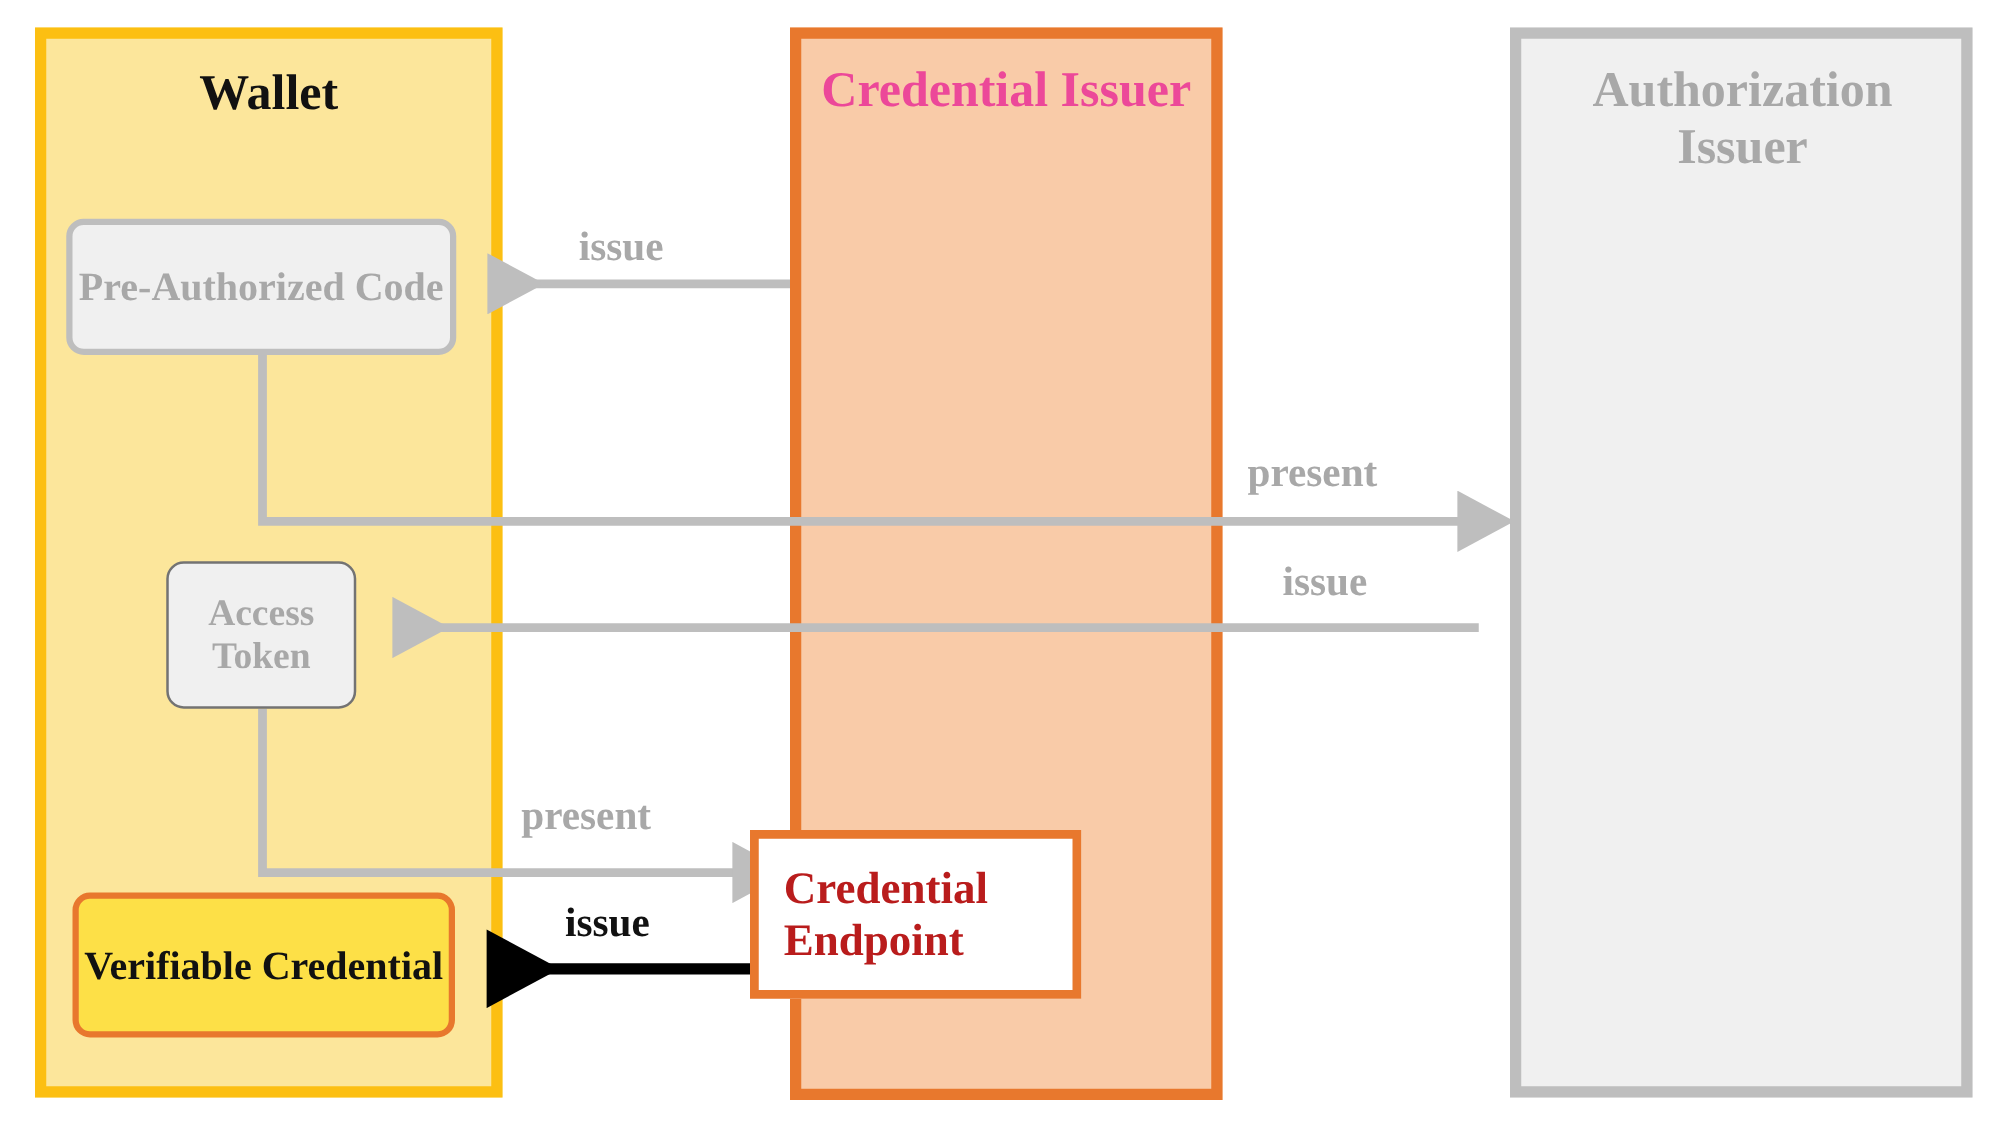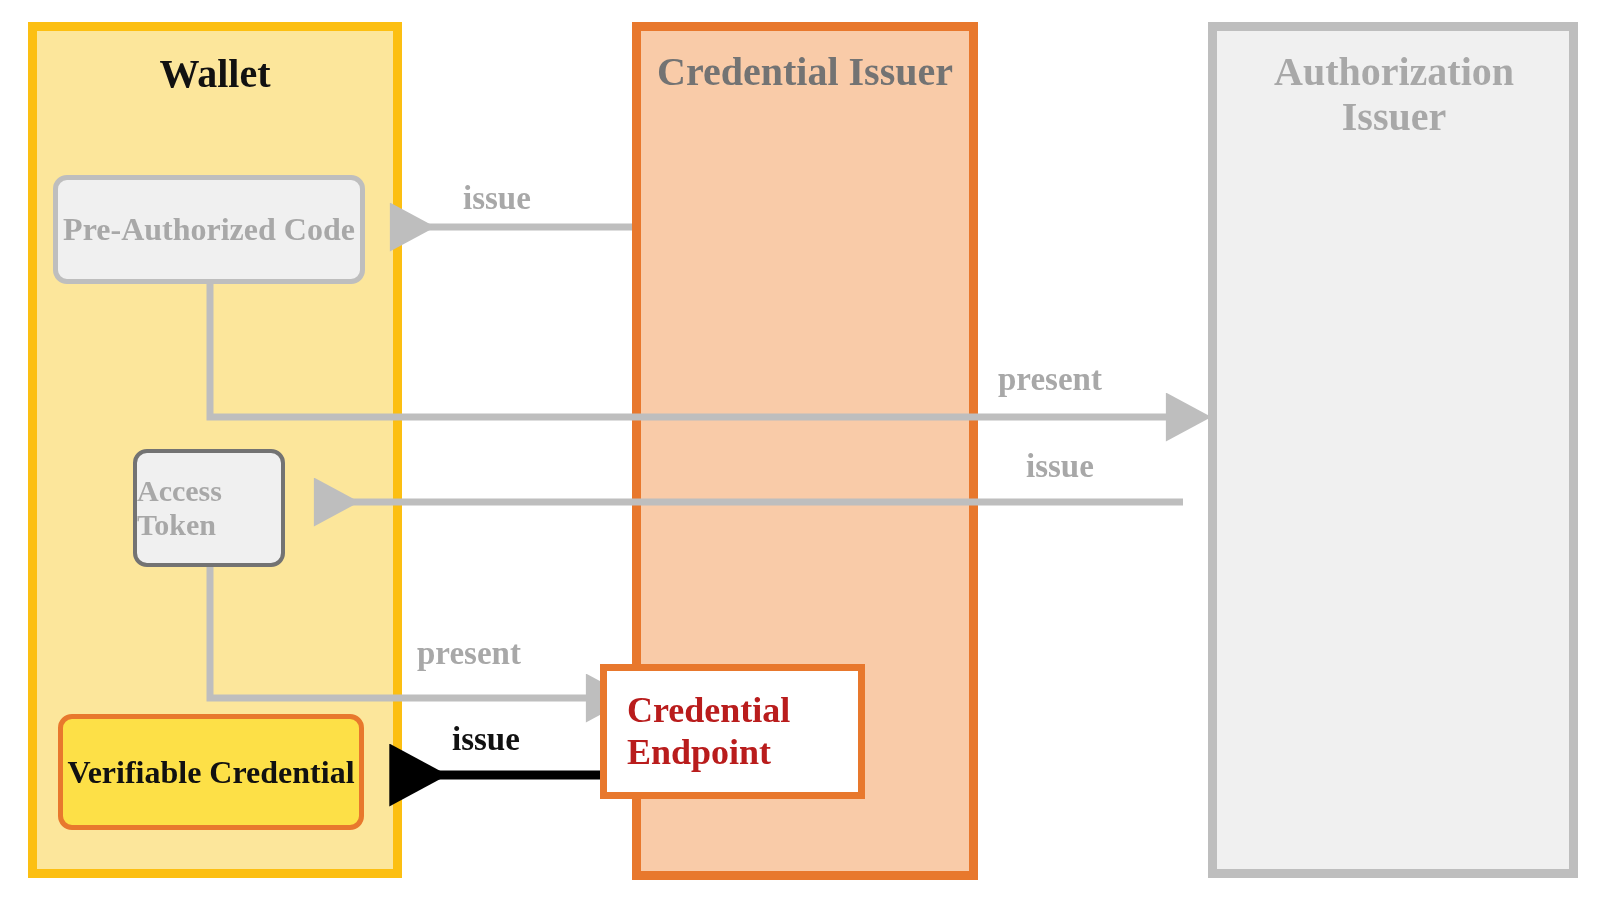--- a/index.html
+++ b/index.html
@@ -12,37 +12,37 @@
   .lane-title{position:absolute;left:0;right:0;text-align:center;font-weight:bold;line-height:1.12;z-index:2;}
 
   
   #wallet-lane{left:28px;top:22px;width:374px;height:856px;
     background:#FCE69B;border:9px solid #FCBF12;}
   #wallet-title{top:52px;font-size:40px;color:#111111;}
 
   
   #issuer-lane{left:632px;top:22px;width:346px;height:858px;
     background:#F9CBA8;border:9px solid #E8782D;}
-  #issuer-title{top:50px;font-size:40px;color:#737373;}
+  #issuer-title{top:50px;font-size:40px;color:#ec4899;}
 
   
   #as-lane{left:1208px;top:22px;width:370px;height:856px;
     background:#F0F0F0;border:9px solid #BEBEBE;}
   #as-title{top:50px;font-size:40px;color:#A8A8A8;}
 
   .node{position:absolute;box-sizing:border-box;display:flex;
-        align-items:center;justify-content:center;text-align:left;
+        align-items:center;justify-content:center;text-align:center;
         font-weight:bold;line-height:1.15;z-index:6;}
 
   #pre-auth-code{left:53px;top:175px;width:312px;height:109px;
     background:#F0F0F0;border:5px solid #BEBEBE;border-radius:14px;
     color:#A8A8A8;font-size:32px;}
 
   #access-token{left:133px;top:449px;width:152px;height:118px;
-    background:#F0F0F0;border:4px solid #737373;border-radius:14px;
+    background:#F0F0F0;border:2px solid #737373;border-radius:14px;
     color:#A8A8A8;font-size:30px;}
 
   #verifiable-credential{left:58px;top:714px;width:306px;height:116px;
     background:#fde047;border:5px solid #E8782D;border-radius:14px;
     color:#111111;font-size:32px;}
 
   #token-endpoint{left:1183px;top:391px;width:262px;height:136px;
     background:#FFFFFF;border:6px solid #BEBEBE;border-radius:0;
     color:#A8A8A8;font-size:36px;justify-content:flex-start;
     text-align:left;padding-left:18px;}

